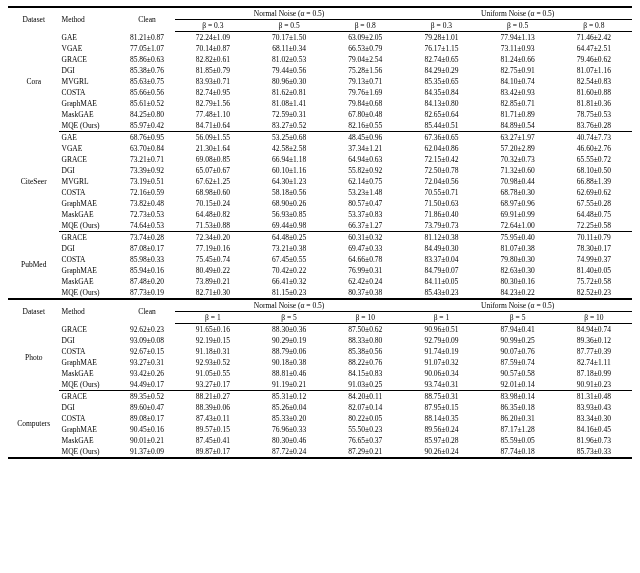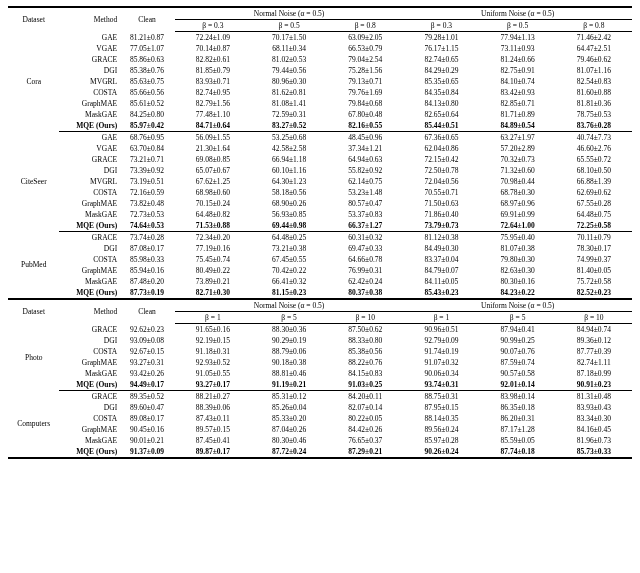--- a/index.html
+++ b/index.html
@@ -29,22 +29,22 @@
   .clean-col   { width: 54px; }
   .val-col     { width: 74px; }
 
   
   .rule-dbl-top td, .rule-dbl-top th { border-top: 1.5px solid #000; }
   .rule-thin-top td, .rule-thin-top th { border-top: 0.5px solid #000; }
   .rule-thin-bot td, .rule-thin-bot th { border-bottom: 0.5px solid #000; }
 
   .noise-head { border-bottom: 0.5px solid #000; }
 
-  .bold { font-weight: bold; }
-  .left { text-align: right; }
+  .bold { font-weight: normal; }
+  .left { text-align: left; }
 
   .vspan { vertical-align: middle; }
 </style>
 </head>
 <body>
 
 <table>
   <colgroup>
     <col class="dataset-col">
       <col class="method-col">
@@ -436,22 +436,22 @@
         <td>85.33±0.20</td>
         <td>80.22±0.05</td>
         <td>88.14±0.35</td>
         <td>86.20±0.31</td>
         <td>83.34±0.30</td>
       </tr>
       <tr>
         <td class="left">GraphMAE</td>
         <td>90.45±0.16</td>
         <td>89.57±0.15</td>
-        <td>87.04±0.26</td>
-        <td>84.42±0.26</td>
+        <td>76.96±0.33</td>
+        <td>55.50±0.23</td>
         <td>89.56±0.24</td>
         <td>87.17±1.28</td>
         <td>84.16±0.45</td>
       </tr>
       <tr>
         <td class="left">MaskGAE</td>
         <td>90.01±0.21</td>
         <td>87.45±0.41</td>
         <td>80.30±0.46</td>
         <td>76.65±0.37</td>

